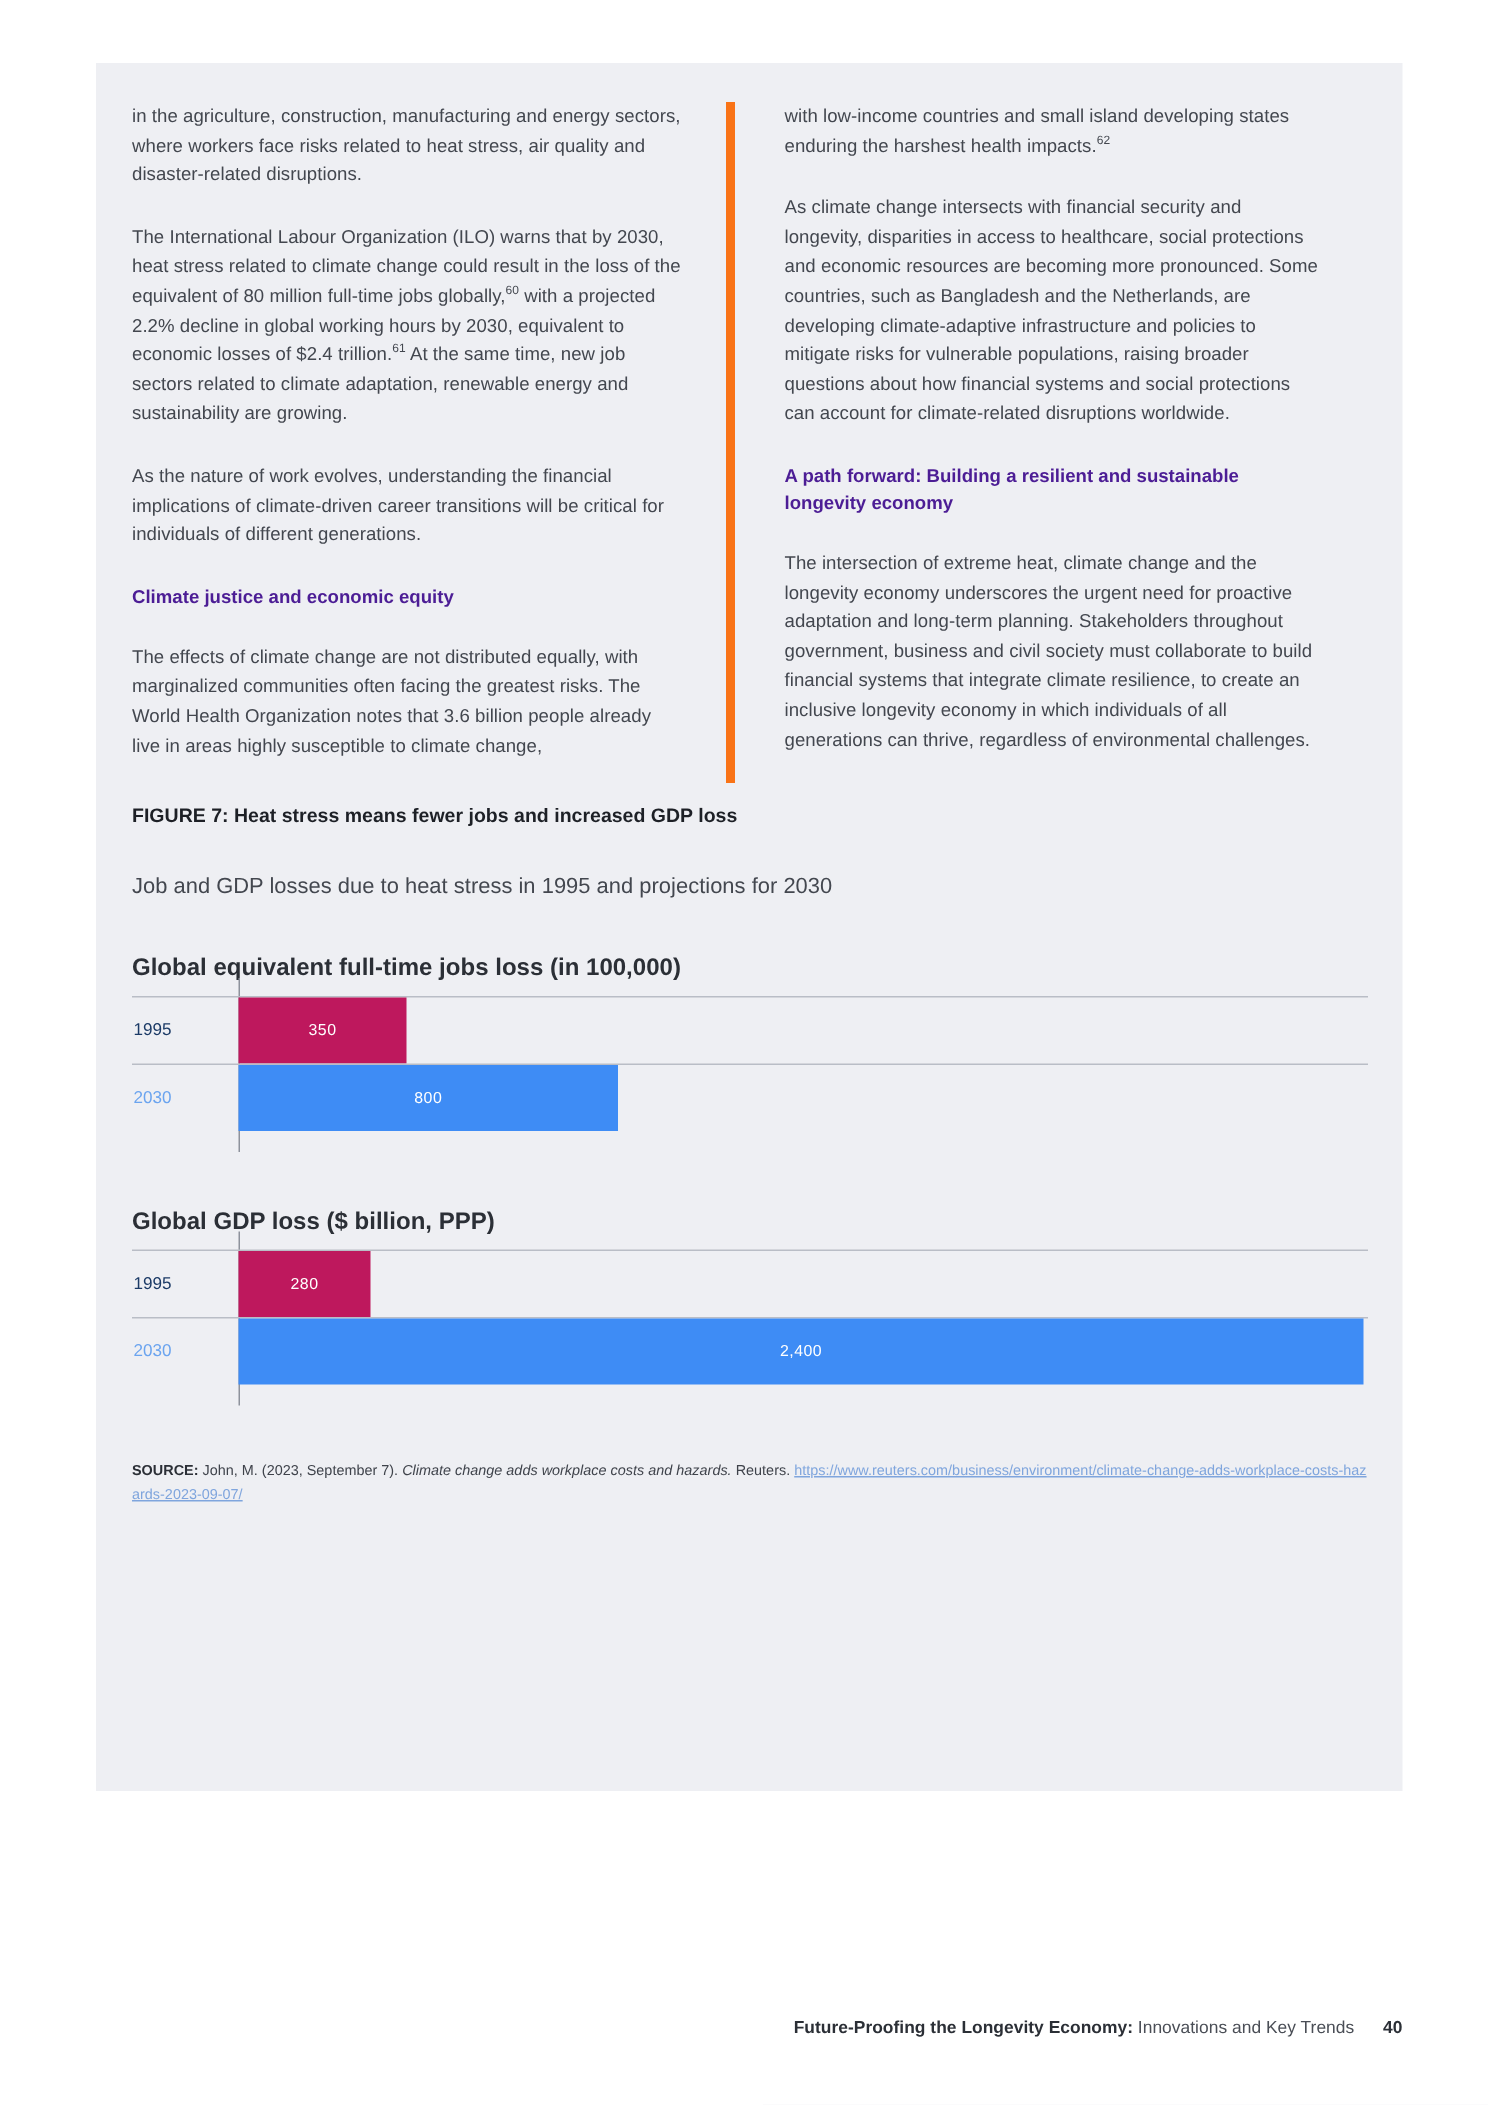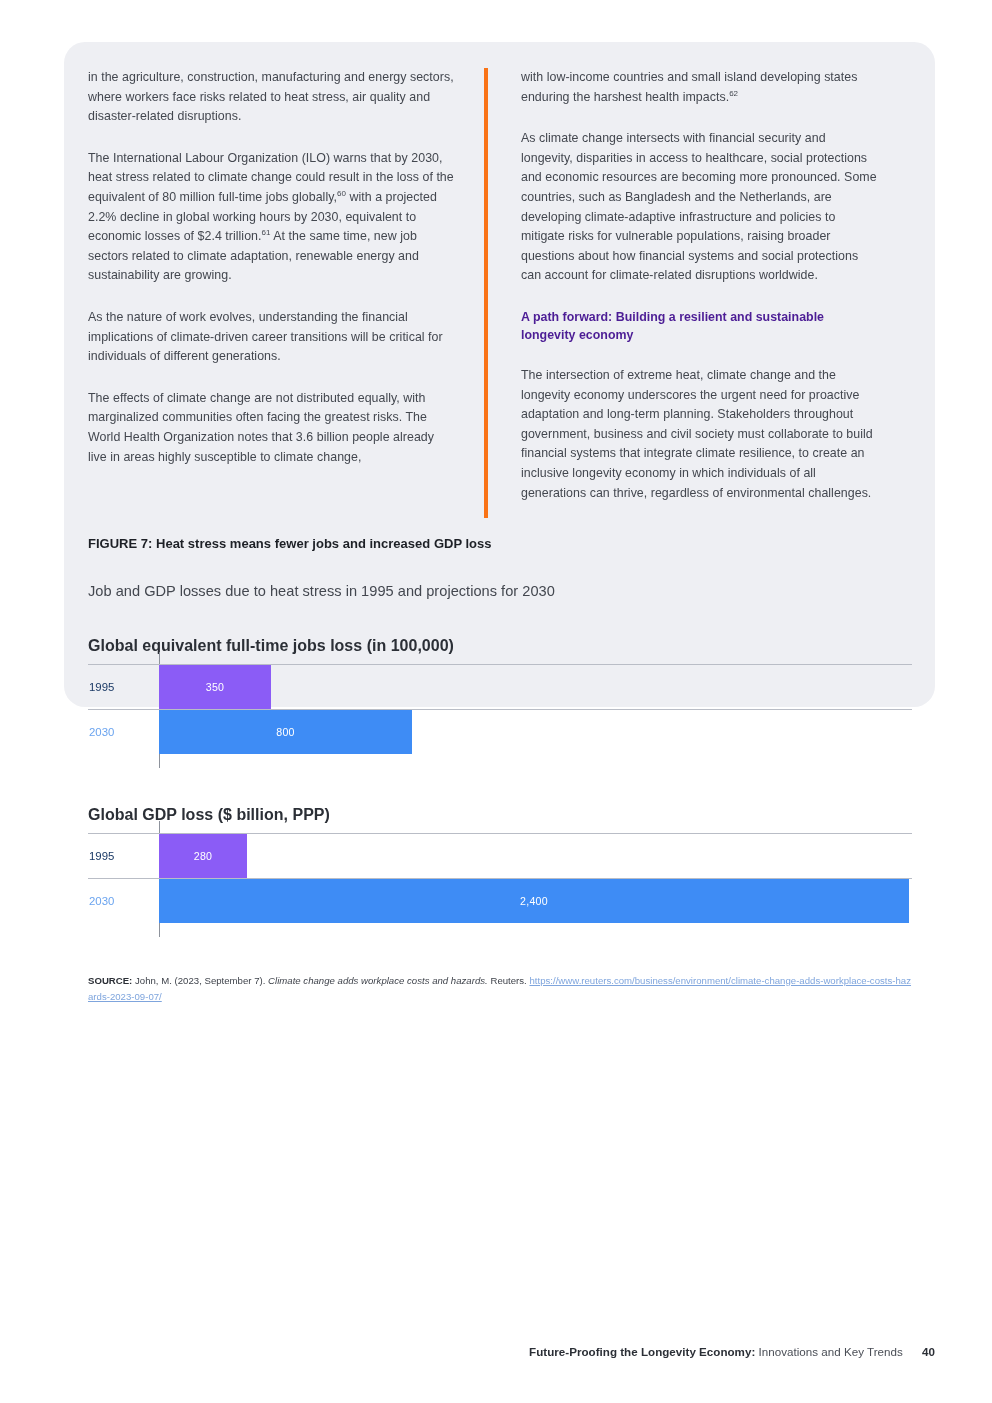--- a/index.html
+++ b/index.html
@@ -14,42 +14,41 @@
     font-family: "Liberation Sans", sans-serif;
     -webkit-font-smoothing: antialiased;
   }
 
   
   .card {
     position: absolute;
     left: 64px;
     top: 42px;
     width: 871px;
-    height: 665px;
+    height: 1152px;
     background: #eeeff3;
-    border-radius: 21px;
   }
 
   
   .article {
     position: absolute;
     left: 24px;
     top: 26px;
     width: 824px;
     display: flex;
     gap: 0px;
   }
   .col {
     width: 396px;
     box-sizing: border-box;
   }
   .col-left { padding-right: 30px; }
   .col-right {
     padding-left: 33px;
-    border-left: 4px solid #f97316;
+    border-left: 6px solid #f97316;
     min-height: 432px;
   }
   .col p {
     margin: 0 0 22px 0;
     font-size: 12.4px;
     line-height: 19.6px;
     color: #43474f;
     letter-spacing: 0.04px;
   }
   .col p:last-child { margin-bottom: 15px; }
@@ -131,21 +130,21 @@
     left: 0;
     top: 0;
     height: 44px;
     display: flex;
     align-items: center;
     justify-content: center;
     color: #ffffff;
     font-size: 10.6px;
     letter-spacing: 0.3px;
   }
-  .bar.navy { background: #8b5cf6; }
+  .bar.navy { background: #be185d; }
   .bar.blue { background: #3e8cf5; }
   .axis-line {
     position: absolute;
     left: 71px;
     top: -12px;
     bottom: -14px;
     width: 1px;
     background: #8d929c;
   }
   .chart-spacer { height: 14px; }
@@ -185,20 +184,21 @@
 <body>
 
 <div class="card">
 
   <div class="article">
 
     <div class="col col-left">
       <p>in the agriculture, construction, manufacturing and energy sectors, where workers face risks related to heat stress, air quality and disaster-related disruptions.</p>
       <p><span>The International Labour Organization (ILO) warns that by 2030, heat stress related to climate change could result in the loss of the equivalent of 80 million full-time jobs globally,</span><sup>60</sup> <span>with a projected 2.2% decline in global working hours by 2030, equivalent to economic losses of $2.4 trillion.</span><sup>61</sup> <span>At the same time, new job sectors related to climate adaptation, renewable energy and sustainability are growing.</span></p>
       <p>As the nature of work evolves, understanding the financial implications of climate-driven career transitions will be critical for individuals of different generations.</p>
+      <h3>Climate justice and economic equity</h3>
       <p>The effects of climate change are not distributed equally, with marginalized communities often facing the greatest risks. The World Health Organization notes that 3.6 billion people already live in areas highly susceptible to climate change,</p>
     </div>
 
     <div class="col col-right">
       <p><span>with low-income countries and small island developing states enduring the harshest health impacts.</span><sup>62</sup></p>
       <p>As climate change intersects with financial security and longevity, disparities in access to healthcare, social protections and economic resources are becoming more pronounced. Some countries, such as Bangladesh and the Netherlands, are developing climate-adaptive infrastructure and policies to mitigate risks for vulnerable populations, raising broader questions about how financial systems and social protections can account for climate-related disruptions worldwide.</p>
       <h3>A path forward: Building a resilient and sustainable longevity economy</h3>
       <p>The intersection of extreme heat, climate change and the longevity economy underscores the urgent need for proactive adaptation and long-term planning. Stakeholders throughout government, business and civil society must collaborate to build financial systems that integrate climate resilience, to create an inclusive longevity economy in which individuals of all generations can thrive, regardless of environmental challenges.</p>
     </div>
 

